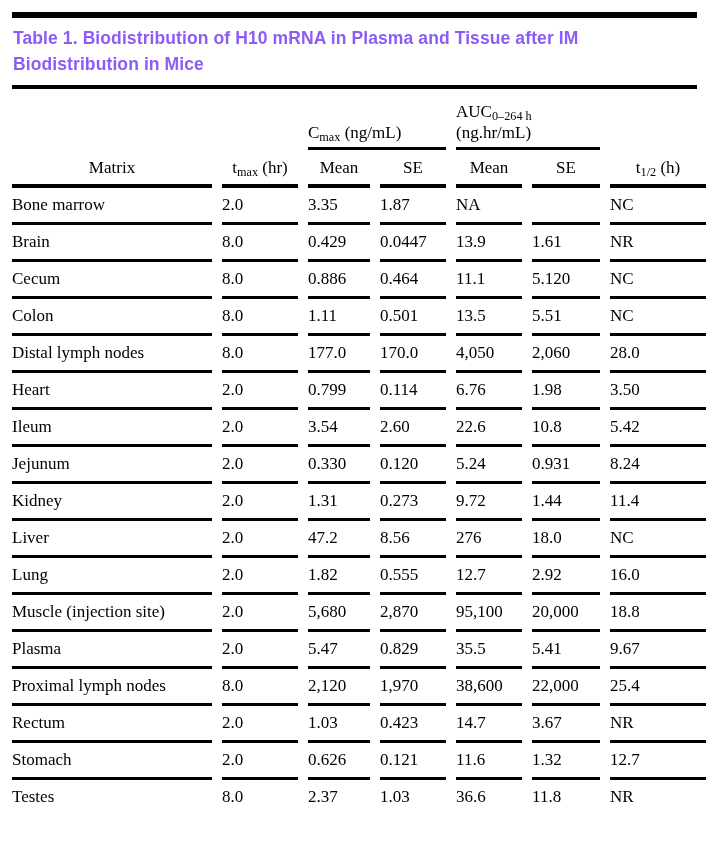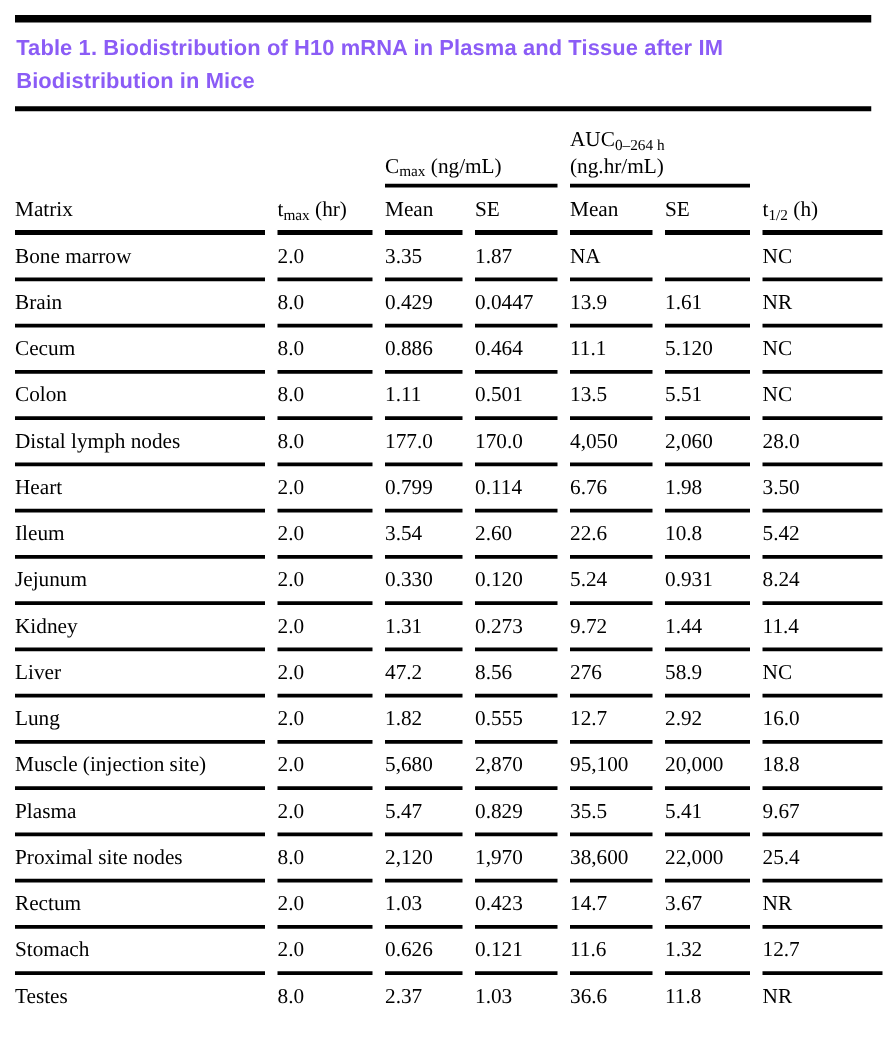--- a/index.html
+++ b/index.html
@@ -59,20 +59,21 @@
   }
   tr.group-row th.group {
     border-bottom: 3px solid #000000;
     font-family: Liberation Serif, serif;
   }
   
   tr.colhead-row th {
     border-bottom: 4px solid #000000;
     padding: 8px 0 7px 0;
     line-height: 19px;
+    text-align: center;
   }
   
   tbody td {
     border-bottom: 3px solid #000000;
     padding: 7px 0 8px 0;
     line-height: 19px;
     vertical-align: top;
   }
   tbody tr.last-row td {
     border-bottom: none;
@@ -210,21 +211,21 @@
           <td>9.72</td>
           <td>1.44</td>
           <td>11.4</td>
         </tr>
         <tr>
           <td>Liver</td>
           <td>2.0</td>
           <td>47.2</td>
           <td>8.56</td>
           <td>276</td>
-          <td>58.9</td>
+          <td>18.0</td>
           <td>NC</td>
         </tr>
         <tr>
           <td>Lung</td>
           <td>2.0</td>
           <td>1.82</td>
           <td>0.555</td>
           <td>12.7</td>
           <td>2.92</td>
           <td>16.0</td>
@@ -241,21 +242,21 @@
         <tr>
           <td>Plasma</td>
           <td>2.0</td>
           <td>5.47</td>
           <td>0.829</td>
           <td>35.5</td>
           <td>5.41</td>
           <td>9.67</td>
         </tr>
         <tr>
-          <td>Proximal site nodes</td>
+          <td>Proximal lymph nodes</td>
           <td>8.0</td>
           <td>2,120</td>
           <td>1,970</td>
           <td>38,600</td>
           <td>22,000</td>
           <td>25.4</td>
         </tr>
         <tr>
           <td>Rectum</td>
           <td>2.0</td>

